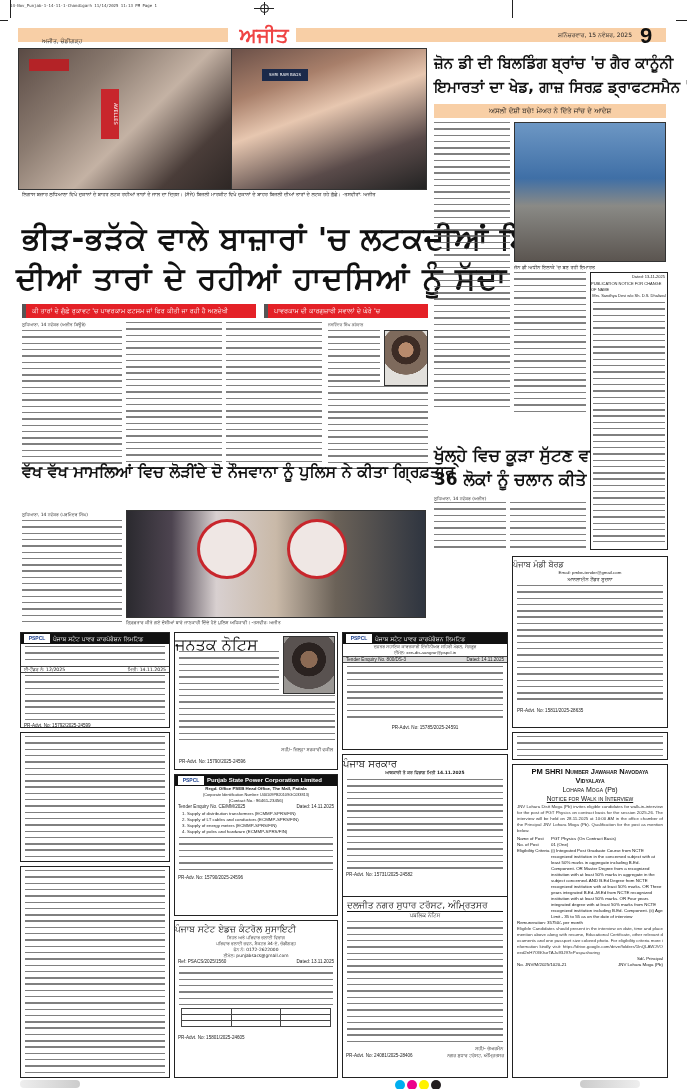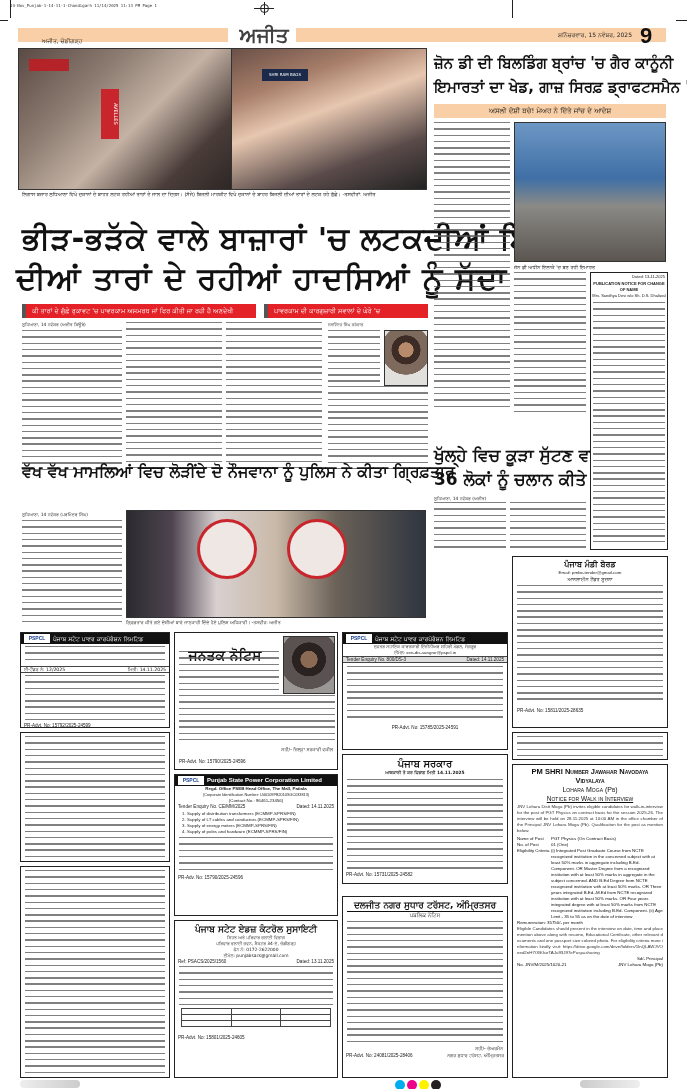--- a/index.html
+++ b/index.html
@@ -5,34 +5,34 @@
   * { box-sizing: border-box; margin: 0; padding: 0; }
   html, body { width: 687px; height: 1089px; background: #fff; overflow: hidden; }
   body { position: relative; font-family: "DejaVu Sans", sans-serif; color: #111; }
   .abs { position: absolute; }
   .slug { left: 10px; top: 3px; font-size: 4px; color: #333; font-family: "DejaVu Sans Mono", monospace; white-space: nowrap; }
   .crop { background: #222; }
   .masthead-bar { top: 28px; height: 14px; background: #f8cfa6; }
   .mh-left { left: 18px; width: 210px; }
   .mh-right { left: 296px; width: 370px; }
   .mh-text { font-size: 6px; line-height: 14px; color: #222; }
-  .logo { left: 232px; top: 24px; width: 64px; height: 22px; color: #404040; font-size: 20px; font-weight: bold; text-align: center; font-family: "DejaVu Serif", serif; line-height: 22px; }
+  .logo { left: 232px; top: 24px; width: 64px; height: 22px; color: #ef4444; font-size: 20px; font-weight: bold; text-align: center; font-family: "DejaVu Serif", serif; line-height: 22px; }
   .page-num { left: 640px; top: 23px; font-size: 22px; font-weight: bold; color: #111; font-family: "Liberation Sans", sans-serif; }
   .photo { background: linear-gradient(135deg, #5a4a44 0%, #8b7b70 30%, #c4b2a4 55%, #4a3d39 80%, #2e2725 100%); border: 1px solid #333; }
   .photo2 { background: linear-gradient(160deg, #6b5048 0%, #a87f6a 25%, #e7c7b0 45%, #5a4b4a 75%, #222 100%); border: 1px solid #333; }
   .photo-build { background: linear-gradient(180deg, #6d97c4 0%, #3f6fa6 40%, #8a8a86 60%, #5b5550 100%); border: 1px solid #333; }
   .photo-group { background: linear-gradient(90deg, #2b2a2f 0%, #4d4450 15%, #d8d0d0 30%, #c9b9a8 50%, #6b6258 70%, #2f3540 100%); border: 1px solid #333; }
   .caption { font-size: 5px; color: #222; white-space: nowrap; overflow: hidden; }
   .big-head { font-weight: bold; color: #111; white-space: nowrap; font-family: "DejaVu Sans", sans-serif; }
   .red-strip { background: #e42127; color: #fff; font-size: 6.5px; line-height: 14px; padding-left: 6px; white-space: nowrap; overflow: hidden; border-left: 4px solid #555; }
   .beige-strip { background: #f8cfa6; color: #111; font-size: 7px; line-height: 14px; text-align: center; white-space: nowrap; }
   .body-text { font-size: 4.6px; line-height: 6.3px; color: #333; overflow: hidden; text-align: justify; }
   .lines { background: repeating-linear-gradient(180deg, #555 0 1.4px, transparent 1.4px 6.3px); opacity: 0.75; }
   .box { border: 1px solid #222; background: #fff; overflow: hidden; }
-  .box-title { font-weight: bold; text-align: center; color: #111; }
+  .box-title { font-weight: normal; text-align: left; color: #111; }
   .ad-bar { background: #111; color: #fff; font-size: 6px; line-height: 11px; padding-left: 32px; white-space: nowrap; overflow: hidden; position: relative; }
   .ad-logo { position: absolute; left: 3px; top: 1px; width: 26px; height: 9px; background: #fff; color: #1a3f8f; font-size: 5px; font-weight: bold; line-height: 9px; text-align: center; }
   .small { font-size: 4.4px; line-height: 6px; color: #222; }
   .ref { font-size: 4.6px; color: #222; white-space: nowrap; }
   .reg { width: 10px; height: 10px; border-radius: 50%; display: inline-block; margin: 0 1px; }
   .portrait { background: radial-gradient(circle at 50% 35%, #b88a6c 0 18%, #3d2c25 19% 35%, #7e6a5c 36% 60%, #e2e0dc 61%); border: 1px solid #333; }
   .portrait2 { background: radial-gradient(circle at 50% 40%, #8b6a54 0 20%, #2a2220 21% 40%, #595250 41% 70%, #9a9794 71%); border: 1px solid #333; }
   .en { font-family: "Liberation Sans", sans-serif; }
   .underline { border-bottom: 1px solid #111; }
   table.grid { border-collapse: collapse; width: 100%; }
@@ -66,21 +66,21 @@
   <div class="abs" style="left:10px;top:10px;width:40px;height:12px;background:#b42327"></div>
 </div>
 <div class="abs photo2" style="left:231px;top:48px;width:196px;height:142px">
   <div class="abs" style="left:30px;top:20px;width:46px;height:12px;background:#1b2a4a;color:#fff;font-size:4px;text-align:center;line-height:12px">SHRI RAM BAGS</div>
 </div>
 <div class="abs caption" style="left:22px;top:191px;width:405px">ਲਿਗਾਸ ਬਜ਼ਾਰ ਲੁਧਿਆਣਾ ਵਿਖੇ ਦੁਕਾਨਾਂ ਦੇ ਬਾਹਰ ਲਟਕ ਰਹੀਆਂ ਤਾਰਾਂ ਦੇ ਜਾਲ ਦਾ ਦ੍ਰਿਸ਼। (ਸੱਜੇ) ਬਿਜਲੀ ਮਾਰਕੀਟ ਵਿਖੇ ਦੁਕਾਨਾਂ ਦੇ ਬਾਹਰ ਬਿਜਲੀ ਦੀਆਂ ਤਾਰਾਂ ਦੇ ਲਟਕ ਰਹੇ ਗੁੱਛੇ। -ਤਸਵੀਰਾਂ: ਅਜੀਤ</div>
 
 <div class="abs big-head" style="left:22px;top:218px;font-size:31px;line-height:40px;letter-spacing:0.5px">ਭੀੜ-ਭੜੱਕੇ ਵਾਲੇ ਬਾਜ਼ਾਰਾਂ 'ਚ ਲਟਕਦੀਆਂ ਬਿਜਲੀ</div>
 <div class="abs big-head" style="left:16px;top:258px;font-size:31px;line-height:40px;letter-spacing:1px">ਦੀਆਂ ਤਾਰਾਂ ਦੇ ਰਹੀਆਂ ਹਾਦਸਿਆਂ ਨੂੰ ਸੱਦਾ</div>
 
-<div class="abs red-strip" style="left:22px;top:304px;width:234px;height:14px">ਕੀ ਤਾਰਾਂ ਦੇ ਗੁੱਛੇ ਰੁਕਾਵਟ 'ਚ ਪਾਵਰਕਾਮ ਅਸਮਰਥ ਜਾਂ ਫਿਰ ਕੀਤੀ ਜਾ ਰਹੀ ਹੈ ਅਣਦੇਖੀ</div>
+<div class="abs red-strip" style="left:22px;top:304px;width:234px;height:14px">ਕੀ ਤਾਰਾਂ ਦੇ ਗੁੱਛੇ ਰੁਕਾਵਟ 'ਚ ਪਾਵਰਕਾਮ ਫਟਸਮ ਜਾਂ ਫਿਰ ਕੀਤੀ ਜਾ ਰਹੀ ਹੈ ਅਣਦੇਖੀ</div>
 <div class="abs red-strip" style="left:264px;top:304px;width:164px;height:14px">ਪਾਵਰਕਾਮ ਦੀ ਕਾਰਗੁਜ਼ਾਰੀ ਸਵਾਲਾਂ ਦੇ ਘੇਰੇ 'ਚ</div>
 
 <div class="abs" style="left:22px;top:322px;width:100px;height:150px">
   <div class="small" style="font-size:4.4px">ਲੁਧਿਆਣਾ, 14 ਨਵੰਬਰ (ਅਜੀਤ ਬਿਊਰੋ)</div>
   <div class="lines" style="height:140px;margin-top:2px"></div>
 </div>
 <div class="abs lines" style="left:126px;top:322px;width:96px;height:150px"></div>
 <div class="abs lines" style="left:226px;top:322px;width:96px;height:150px"></div>
 <div class="abs" style="left:328px;top:322px;width:100px;height:150px">
   <div class="small" style="font-size:4px;margin-bottom:2px">ਜਸਵਿੰਦਰ ਸਿੰਘ ਗਰੇਵਾਲ</div>
@@ -137,21 +137,21 @@
   <div class="lines" style="height:18px;margin:2px 4px"></div>
   <div style="display:flex;justify-content:space-between;padding:0 3px;border-top:1px solid #444;border-bottom:1px solid #444">
     <span class="ref">ਈ-ਟੈਂਡਰ ਨੰ: 12/2025</span>
     <span class="ref">ਮਿਤੀ: 14.11.2025</span>
   </div>
   <div class="lines" style="height:46px;margin:2px 4px"></div>
   <div class="ref en" style="padding-left:3px">PR-Advt. No: 15792/2025-24599</div>
 </div>
 
 <div class="abs box" style="left:174px;top:632px;width:164px;height:138px">
-  <div class="box-title" style="font-size:14px;width:100px;margin-top:14px">ਜਨਤਕ ਨੋਟਿਸ</div>
+  <div class="box-title" style="font-size:16px;width:100px;margin-top:2px">ਜਨਤਕ ਨੋਟਿਸ</div>
   <div class="lines abs" style="left:4px;top:18px;width:100px;height:40px"></div>
   <div class="portrait2 abs" style="left:108px;top:3px;width:52px;height:58px"></div>
   <div class="lines abs" style="left:4px;top:62px;width:156px;height:50px"></div>
   <div class="ref abs" style="right:4px;top:114px">ਸਹੀ/- ਜ਼ਿਲ੍ਹਾ ਸਰਕਾਰੀ ਵਕੀਲ</div>
   <div class="ref en abs" style="left:4px;top:126px">PR-Advt. No: 15790/2025-24596</div>
 </div>
 
 <div class="abs box" style="left:342px;top:632px;width:166px;height:118px">
   <div class="ad-bar">
     <span class="ad-logo en">PSPCL</span>
@@ -222,21 +222,21 @@
     <tr>
           <td></td>
           <td></td>
           <td></td>
         </tr>
   </tbody>
     </table>
   <div class="ref en" style="padding-left:3px;margin-top:8px">PR-Advt. No: 15801/2025-24605</div>
 </div>
 
-<div class="abs box" style="left:342px;top:754px;width:166px;height:130px">
+<div class="abs box" style="left:342px;top:754px;width:166px;height:172px">
   <div class="box-title" style="font-size:10px;margin-top:3px">ਪੰਜਾਬ ਸਰਕਾਰ</div>
   <div class="small" style="text-align:center;font-weight:bold">ਆਬਕਾਰੀ ਤੇ ਕਰ ਵਿਭਾਗ ਮਿਤੀ 14.11.2025</div>
   <div class="lines" style="height:90px;margin:3px 4px"></div>
   <div class="ref en" style="padding-left:3px">PR-Advt. No: 15731/2025-24582</div>
 </div>
 
 <div class="abs box" style="left:342px;top:896px;width:166px;height:182px">
   <div class="box-title underline" style="font-size:9px;margin:3px 4px 0">ਦਲਜੀਤ ਨਗਰ ਸੁਧਾਰ ਟਰੱਸਟ, ਅੰਮ੍ਰਿਤਸਰ</div>
   <div class="small" style="text-align:center;font-size:5.5px">ਪਬਲਿਕ ਨੋਟਿਸ</div>
   <div class="lines" style="height:122px;margin:3px 4px"></div>

